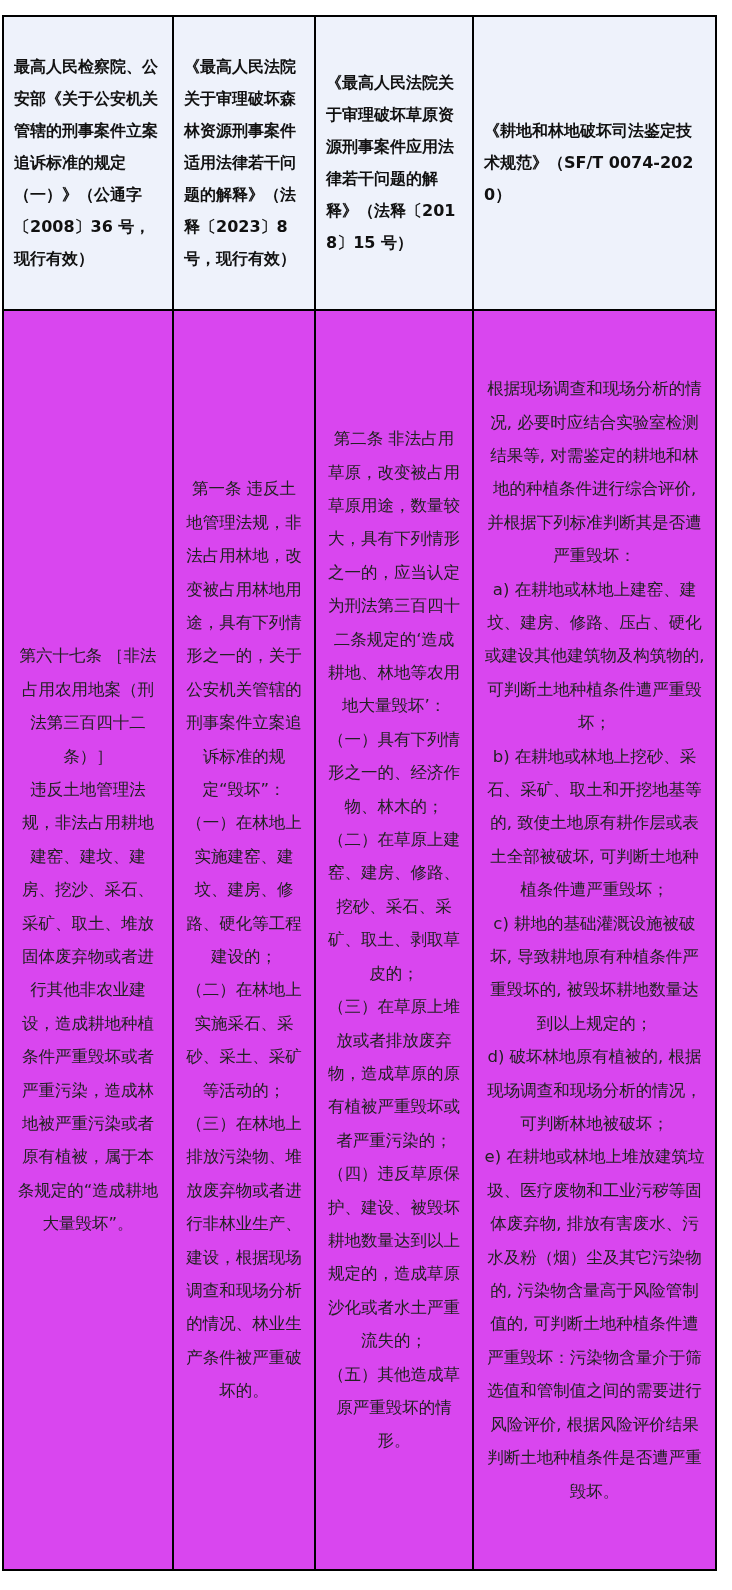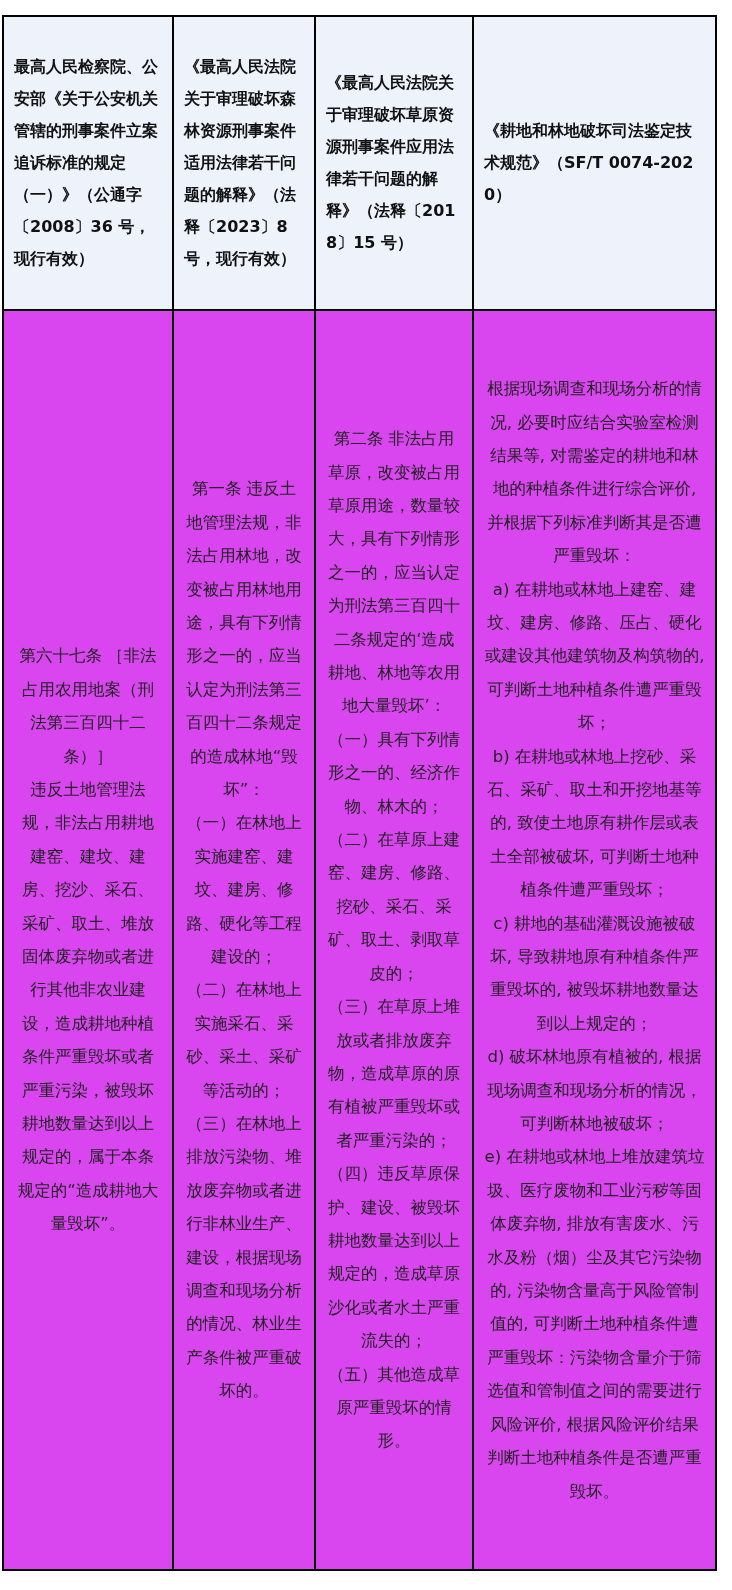--- a/index.html
+++ b/index.html
@@ -68,24 +68,24 @@
       <th>最高人民检察院、公安部《关于公安机关管辖的刑事案件立案追诉标准的规定（一）》（公通字〔2008〕36 号，现行有效）</th>
       <th>《最高人民法院关于审理破坏森林资源刑事案件适用法律若干问题的解释》（法释〔2023〕8 号，现行有效）</th>
       <th>《最高人民法院关于审理破坏草原资源刑事案件应用法律若干问题的解释》（法释〔2018〕15 号）</th>
       <th>《耕地和林地破坏司法鉴定技术规范》（SF/T 0074-2020）</th>
     </tr>
   </thead>
   <tbody>
     <tr>
       <td>
         <span class="para">第六十七条 ［非法占用农用地案（刑法第三百四十二条）］</span>
-        <span class="para">违反土地管理法规，非法占用耕地建窑、建坟、建房、挖沙、采石、采矿、取土、堆放固体废弃物或者进行其他非农业建设，造成耕地种植条件严重毁坏或者严重污染，被毁坏耕地数量达到以上规定的，属于本条规定的“造成耕地大量毁坏”。</span>
+        <span class="para">违反土地管理法规，非法占用耕地建窑、建坟、建房、挖沙、采石、采矿、取土、堆放固体废弃物或者进行其他非农业建设，造成耕地种植条件严重毁坏或者严重污染，造成林地被严重污染或者原有植被，属于本条规定的“造成耕地大量毁坏”。</span>
       </td>
       <td>
-        <span class="para">第一条 违反土地管理法规，非法占用林地，改变被占用林地用途，具有下列情形之一的，应当认定为刑法第三百四十二条规定的造成林地“毁坏”：</span>
+        <span class="para">第一条 违反土地管理法规，非法占用林地，改变被占用林地用途，具有下列情形之一的，关于公安机关管辖的刑事案件立案追诉标准的规定“毁坏”：</span>
         <span class="para">（一）在林地上实施建窑、建坟、建房、修路、硬化等工程建设的；</span>
         <span class="para">（二）在林地上实施采石、采砂、采土、采矿等活动的；</span>
         <span class="para">（三）在林地上排放污染物、堆放废弃物或者进行非林业生产、建设，根据现场调查和现场分析的情况、林业生产条件被严重破坏的。</span>
       </td>
       <td>
         <span class="para">第二条 非法占用草原，改变被占用草原用途，数量较大，具有下列情形之一的，应当认定为刑法第三百四十二条规定的‘造成耕地、林地等农用地大量毁坏’：</span>
         <span class="para">（一）具有下列情形之一的、经济作物、林木的；</span>
         <span class="para">（二）在草原上建窑、建房、修路、挖砂、采石、采矿、取土、剥取草皮的；</span>
         <span class="para">（三）在草原上堆放或者排放废弃物，造成草原的原有植被严重毁坏或者严重污染的；</span>
         <span class="para">（四）违反草原保护、建设、被毁坏耕地数量达到以上规定的，造成草原沙化或者水土严重流失的；</span>

